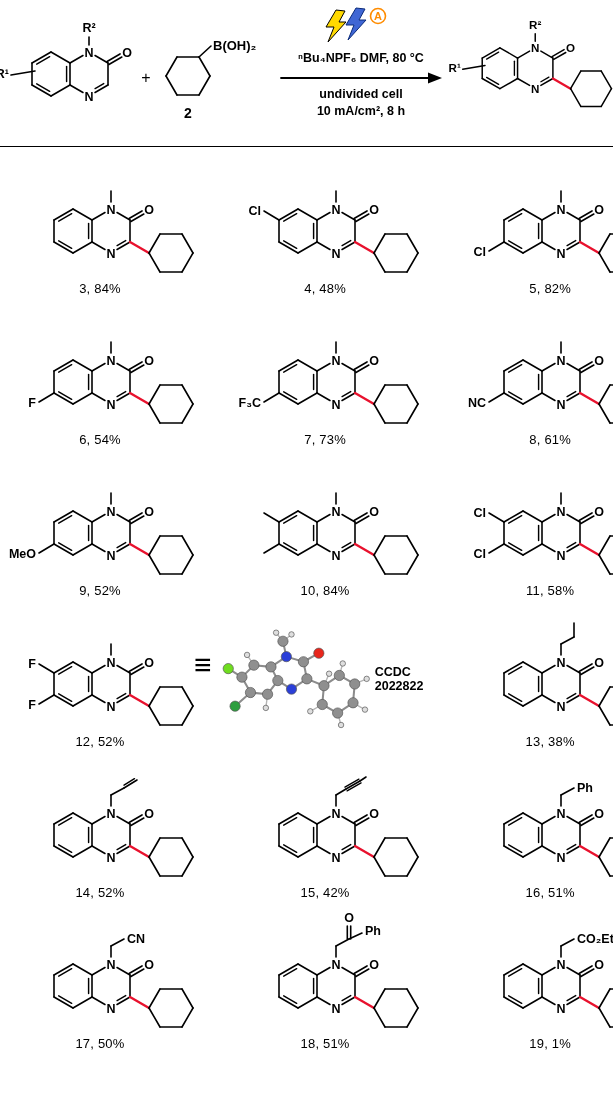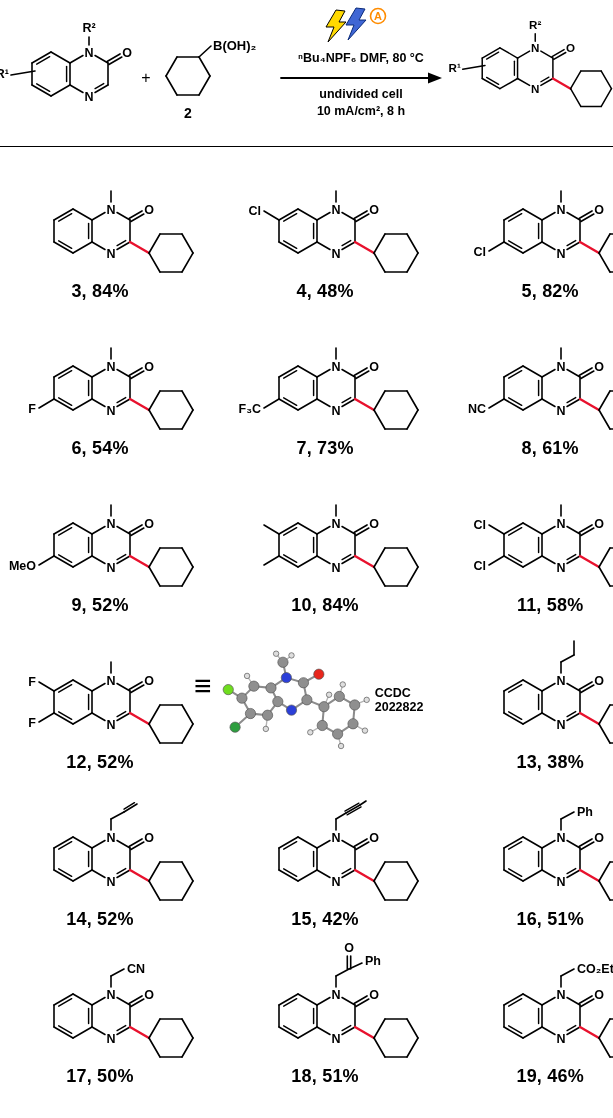--- a/index.html
+++ b/index.html
@@ -2,21 +2,21 @@
 <html><head>
 <meta charset="utf-8">
 <style>
   html,body{margin:0;padding:0;background:#fff;}
   body{width:613px;font-family:"Liberation Sans","DejaVu Sans",sans-serif;color:#000;}
   .figure{padding:4px 0 10px 0;}
   .scheme{width:613px;height:140px;}
   .divider{border-top:1.7px solid #000;margin:2px 0 6px 0;}
   .grid{display:grid;grid-template-columns:repeat(3,1fr);row-gap:8px;}
   .cell{display:flex;flex-direction:column;align-items:center;justify-content:flex-end;}
-  .clabel{font-weight:700;font-size:18px;margin-top:-8px;letter-spacing:.2px;}
+  .clabel{font-weight:400;font-size:13px;margin-top:-8px;letter-spacing:.2px;}
   .crystal-wrap{display:flex;align-items:center;justify-content:center;height:100%;}
   .equiv{font-size:30px;font-weight:700;margin:0 6px 26px -6px;}
   .crystal-col{display:flex;flex-direction:row;align-items:center;}
   .caption{font-weight:700;font-size:12.5px;margin-top:2px;}
   svg text{font-family:"Liberation Sans","DejaVu Sans",sans-serif;}
 </style>
 </head>
 <body>
 
 <div class="figure">
@@ -778,16 +778,16 @@
           <line x1="149" y1="104" x2="160" y2="85" stroke="#000000" stroke-width="1.6" stroke-linecap="round"></line>
           <line x1="160" y1="85" x2="182" y2="85" stroke="#000000" stroke-width="1.6" stroke-linecap="round"></line>
           <line x1="182" y1="85" x2="193" y2="104" stroke="#000000" stroke-width="1.6" stroke-linecap="round"></line>
           <line x1="193" y1="104" x2="182" y2="123" stroke="#000000" stroke-width="1.6" stroke-linecap="round"></line>
           <line x1="182" y1="123" x2="160" y2="123" stroke="#000000" stroke-width="1.6" stroke-linecap="round"></line>
           <line x1="160" y1="123" x2="149" y2="104" stroke="#000000" stroke-width="1.6" stroke-linecap="round"></line>
           <line x1="111" y1="53" x2="111" y2="42" stroke="#000000" stroke-width="1.6" stroke-linecap="round"></line>
           <line x1="111" y1="42" x2="124" y2="35" stroke="#000000" stroke-width="1.6" stroke-linecap="round"></line>
           <text x="127" y="39" text-anchor="start" font-size="12.5" font-weight="700" fill="#000">CO₂Et</text>
         </svg>
-        <div class="clabel">19, 46%</div>
+        <div class="clabel">19, 1%</div>
       </div>
     </div>
 </div>
 
 </body></html>

